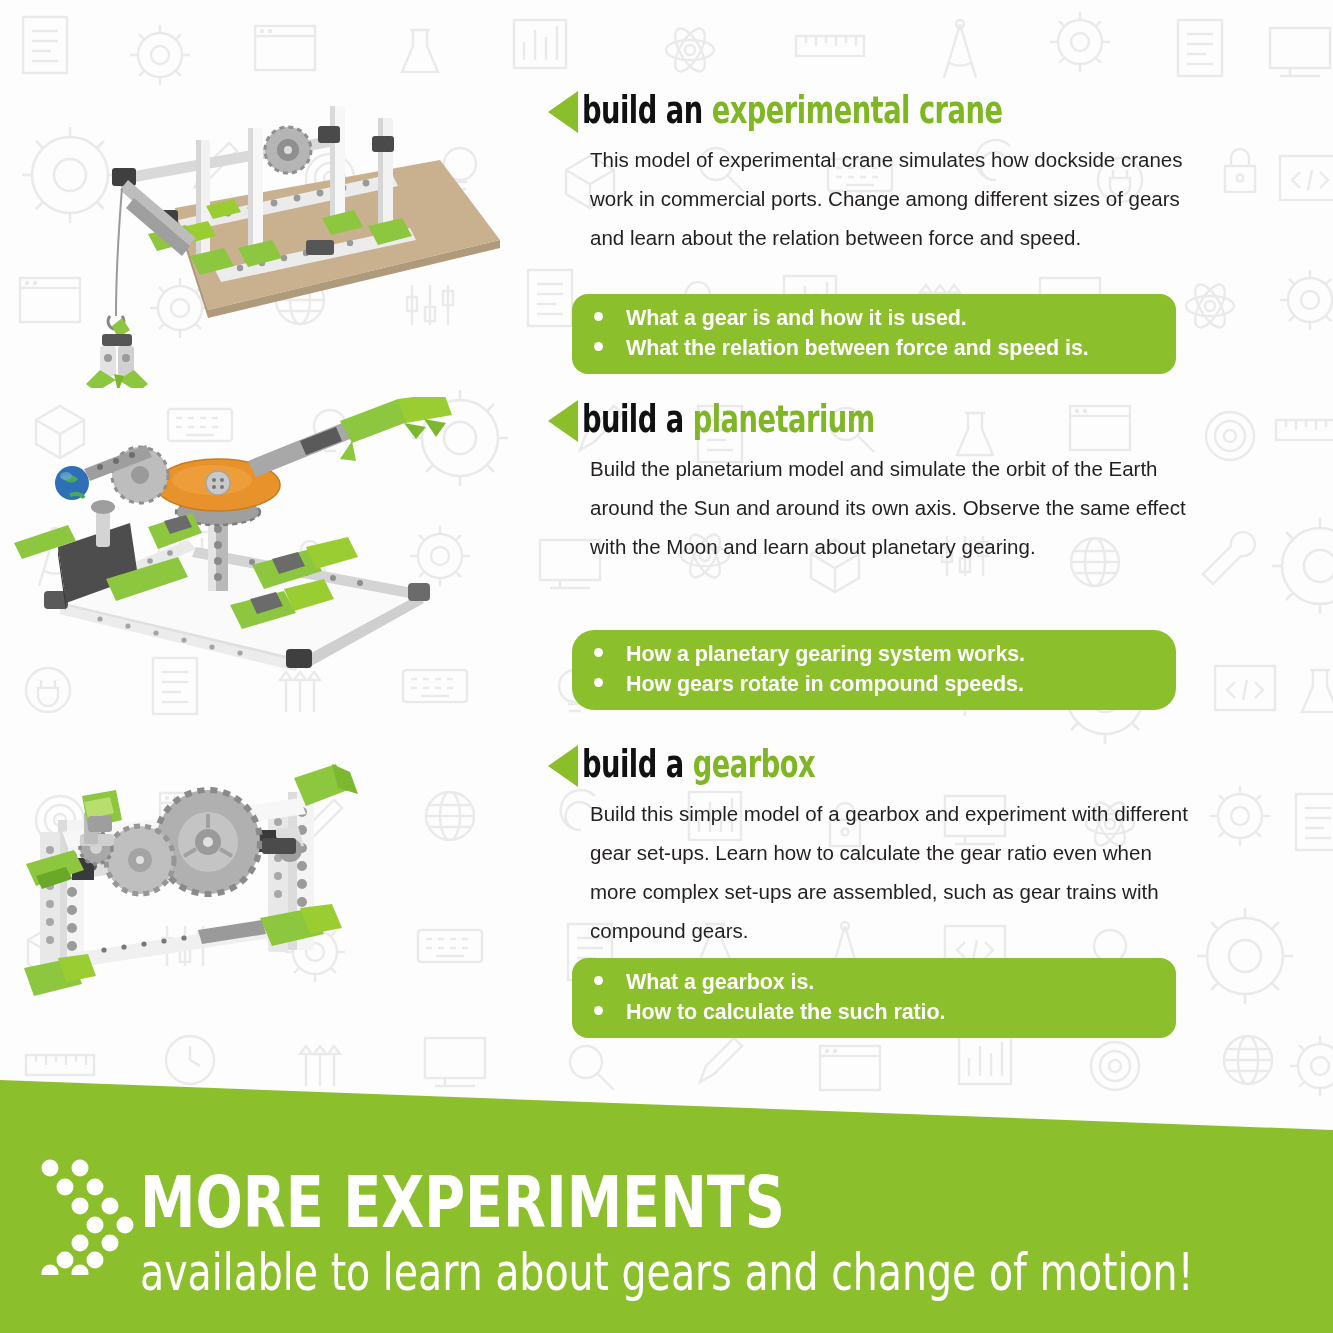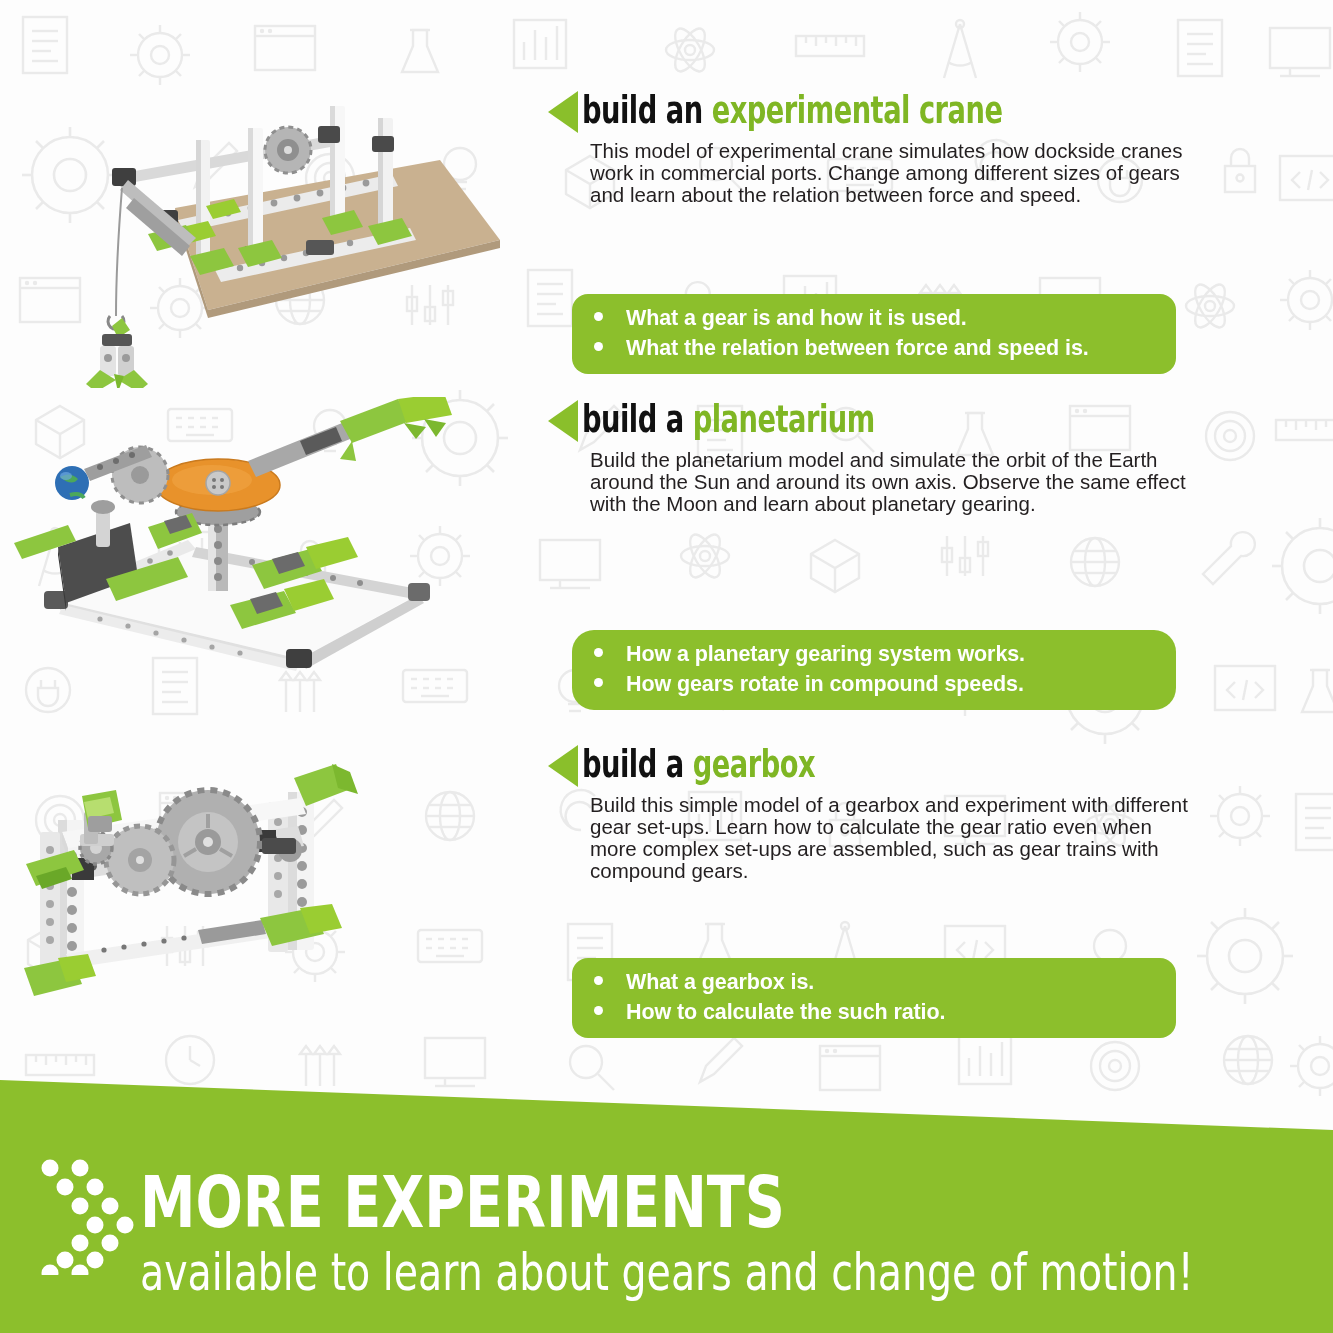--- a/index.html
+++ b/index.html
@@ -45,21 +45,21 @@
     transform:scaleX(0.82);
     transform-origin:left center;
   }
   .hl-dark{color:#111111;}
   .hl-green{color:#7FB624;}
 
   .desc{
     margin:6px 0 0 42px;
     width:600px;
     font-size:20.5px;
-    line-height:22px;
+    line-height:39px;
     color:#231f20;
     font-family:"Liberation Sans", sans-serif;
   }
 
   .bullet-box{
     position:absolute;
     left:572px;
     width:604px;
     background:#8CBF2C;
     border-radius:16px;

